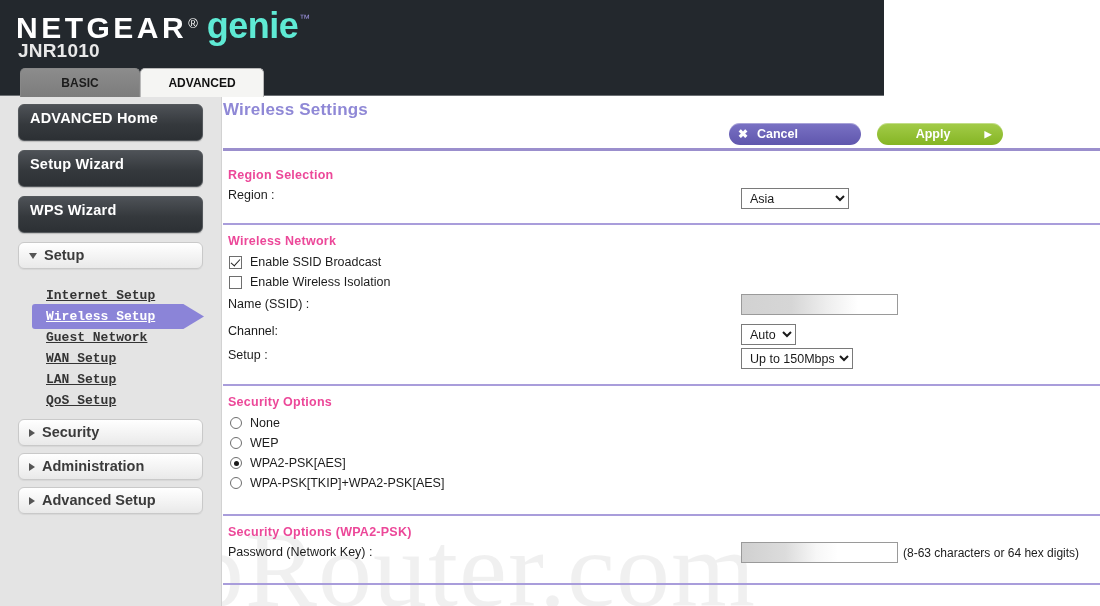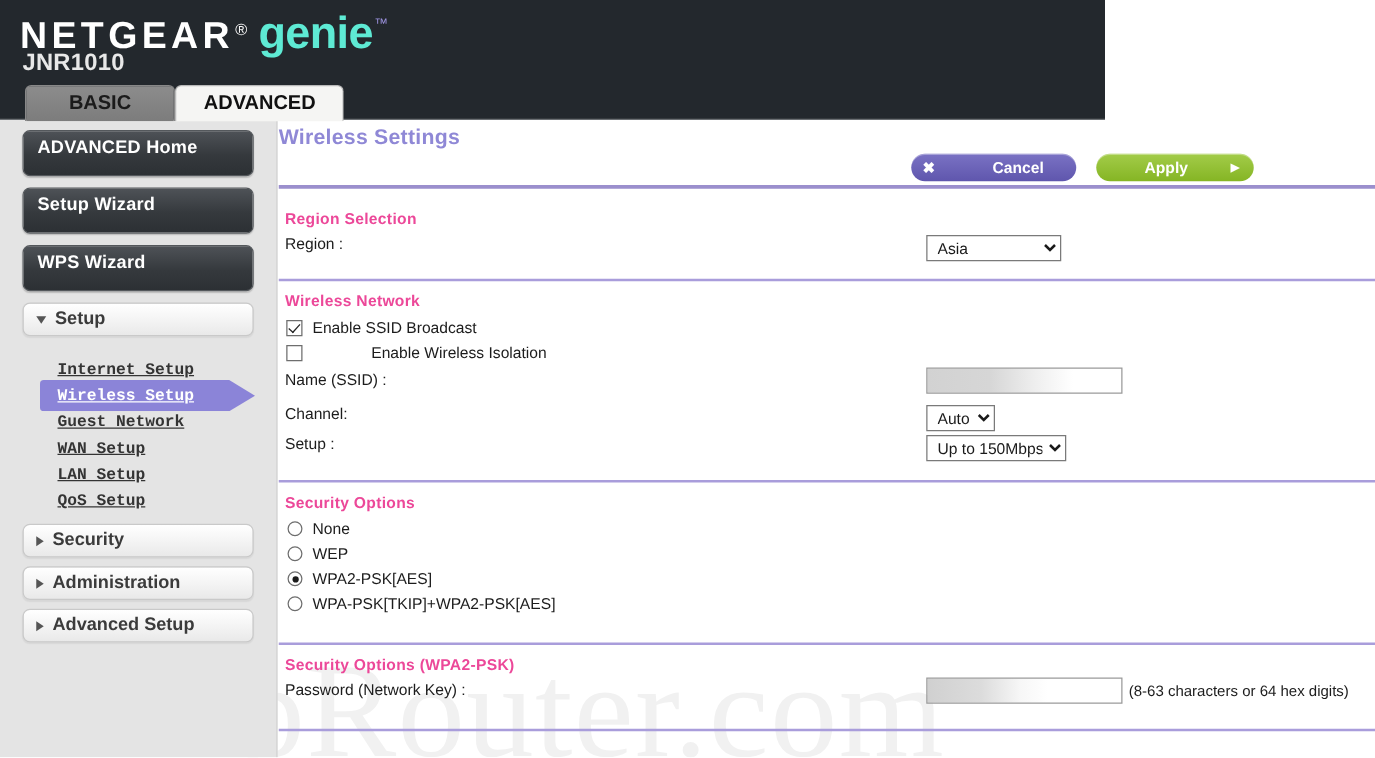--- a/index.html
+++ b/index.html
@@ -70,21 +70,21 @@
   
   .tabs {
     position: absolute; left: 20px; top: 68px;
     display: flex; align-items: flex-end;
     z-index: 5;
   }
   .tab {
     height: 29px;
     line-height: 28px;
     padding: 0 22px;
-    font-size: 16px;
+    font-size: 12px;
     font-weight: bold;
     color: #1b1b1b;
     border-radius: 5px 5px 0 0;
     border: 1px solid #888;
     border-bottom: none;
     text-align: center;
     cursor: pointer;
     user-select: none;
   }
   .tab.inactive {
@@ -244,21 +244,21 @@
   .btn-cancel {
     width: 132px;
     background: linear-gradient(#7a72c4, #5f56ad);
     justify-content: flex-start;
     padding-left: 0;
   }
   .btn-cancel .x {
     width: 28px; text-align: center;
     font-size: 12px; font-weight: bold;
   }
-  .btn-cancel .lab { flex: 1; text-align: right; padding-right: 26px; }
+  .btn-cancel .lab { flex: 1; text-align: left; padding-right: 26px; }
   .btn-apply {
     width: 126px;
     background: linear-gradient(#a3cc49, #85b524);
     justify-content: flex-start;
   }
   .btn-apply .lab { flex: 1; text-align: center; padding-left: 16px; }
   .btn-apply .arr { width: 30px; text-align: center; font-size: 9px; }
 
   .hr-purple {
     position: absolute; left: 0;
@@ -452,21 +452,21 @@
       </select>
 
       <div class="hr-purple thin" style="top:127px;"></div>
 
       <div class="sec-title" style="left:5px; top:138px;">Wireless Network</div>
 
       <div class="chk-row" style="left:6px; top:159px;">
         <span class="chk checked"></span>
         <span class="chk-lab">Enable SSID Broadcast</span>
       </div>
-      <div class="chk-row" style="left:6px; top:179px;gap:47px;">
+      <div class="chk-row" style="left:6px; top:179px;">
         <span class="chk"></span>
         <span class="chk-lab">Enable Wireless Isolation</span>
       </div>
 
       <div class="fld-label" style="left:5px; top:201px;">Name (SSID) :</div>
       <input class="txt redacted" style="left: 518px; top: 198px; width: 157px;" value="">
 
       <div class="fld-label" style="left:5px; top:228px;">Channel:</div>
       <select class="ddl" style="left:518px; top:228px; width:55px;">
         <option>Auto</option>

